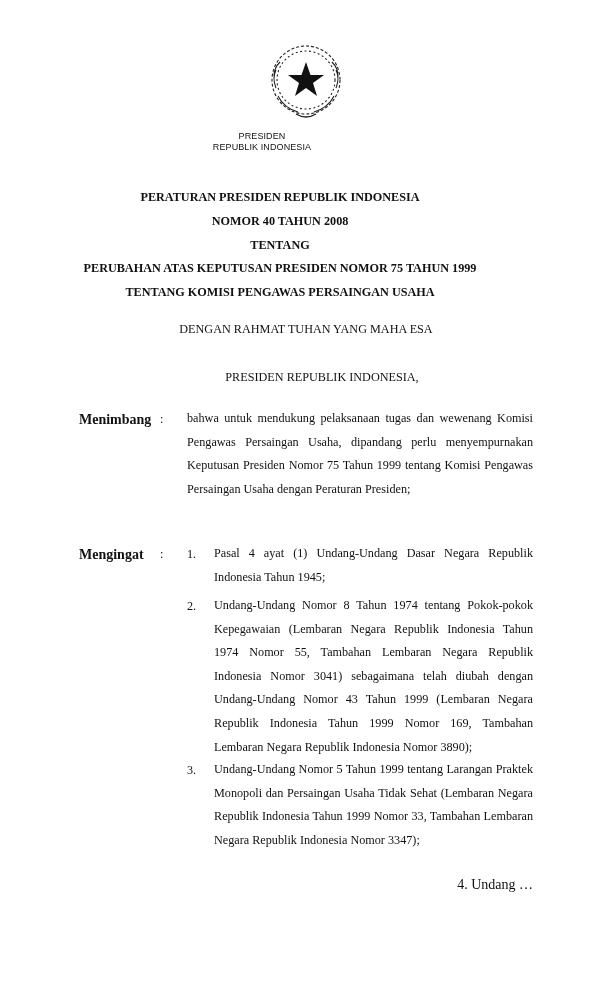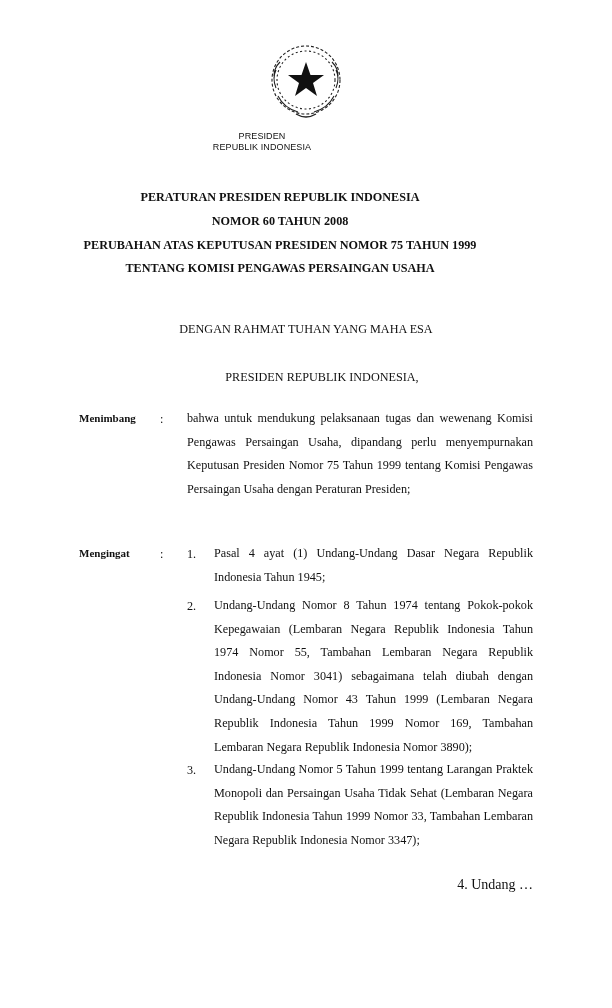--- a/index.html
+++ b/index.html
@@ -5,21 +5,21 @@
   html, body { margin: 0; padding: 0; background: #ffffff; }
   body { width: 612px; height: 1008px; position: relative; overflow: hidden;
          font-family: "Liberation Serif", "DejaVu Serif", serif; color: #111; }
   .emblem { position: absolute; left: 266px; top: 40px; width: 80px; height: 88px; }
   .emblem-caption { position: absolute; left: 0; width: 524px; text-align: center;
          font-family: "Liberation Sans", "DejaVu Sans", sans-serif; font-size: 9px; line-height: 11px; letter-spacing: 0.1px; }
   .title-block { position: absolute; top: 186px; left: 0; width: 560px; text-align: center;
          font-weight: bold; font-size: 12.2px; }
   .title-block div { height: 23.8px; line-height: 23.8px; }
   .center-bold { position: absolute; left: 0; width: 612px; text-align: center; font-weight: normal; font-size: 12.2px; }
-  .label { position: absolute; left: 79px; font-weight: bold; font-size: 11px; }
+  .label { position: absolute; left: 79px; font-weight: bold; font-size: 14px; }
   .colon { position: absolute; left: 160px; font-size: 12.2px; }
   .para { position: absolute; left: 187px; width: 346px; font-size: 12.2px; line-height: 23.6px;
           text-align: justify; }
   .num { position: absolute; left: 187px; font-size: 12.2px; }
   .item { position: absolute; left: 214px; width: 319px; font-size: 12.2px; line-height: 23.6px; text-align: justify; }
   .next { position: absolute; right: 79px; top: 877px; font-size: 14px; }
 </style>
 </head>
 <body>
 
@@ -34,21 +34,22 @@
       <path d="M30 74 q10 6 20 0" stroke-width="1.4"></path>
     </g>
     <polygon fill="#111" points="40,22 44.5,35 58,35 47,43 51,56 40,48 29,56 33,43 22,35 35.5,35"></polygon>
   </svg>
 
   <div class="emblem-caption" style="top:131px;">PRESIDEN</div>
   <div class="emblem-caption" style="top:142px;">REPUBLIK INDONESIA</div>
 
   <div class="title-block">
     <div>PERATURAN PRESIDEN REPUBLIK INDONESIA</div>
-    <div>NOMOR 60 TAHUN 2008</div>
+    <div>NOMOR 40 TAHUN 2008</div>
+    <div>TENTANG</div>
     <div>PERUBAHAN ATAS KEPUTUSAN PRESIDEN NOMOR 75 TAHUN 1999</div>
     <div>TENTANG KOMISI PENGAWAS PERSAINGAN USAHA</div>
   </div>
 
   <div class="center-bold" style="top:322px;">DENGAN RAHMAT TUHAN YANG MAHA ESA</div>
   <div class="center-bold" style="top:370px;padding-left:16px;">PRESIDEN REPUBLIK INDONESIA,</div>
 
   <div class="label" style="top:412px;">Menimbang</div>
   <div class="colon" style="top:412px;">:</div>
   <div class="para" style="top:407px;">bahwa untuk mendukung pelaksanaan tugas dan wewenang Komisi Pengawas Persaingan Usaha, dipandang perlu menyempurnakan Keputusan Presiden Nomor 75 Tahun 1999 tentang Komisi Pengawas Persaingan Usaha dengan  Peraturan Presiden;</div>

